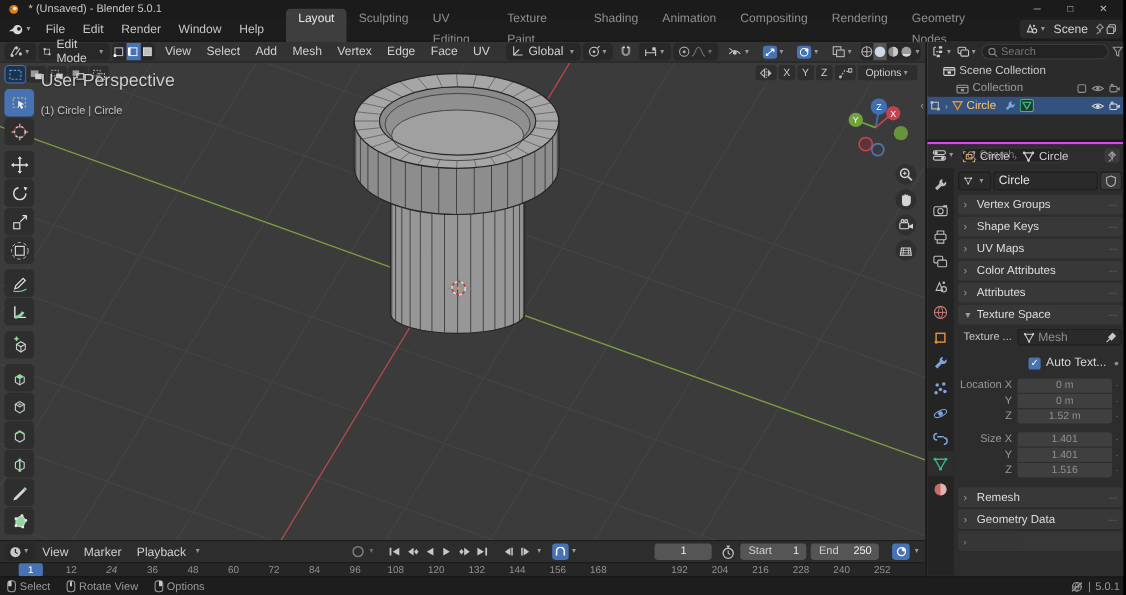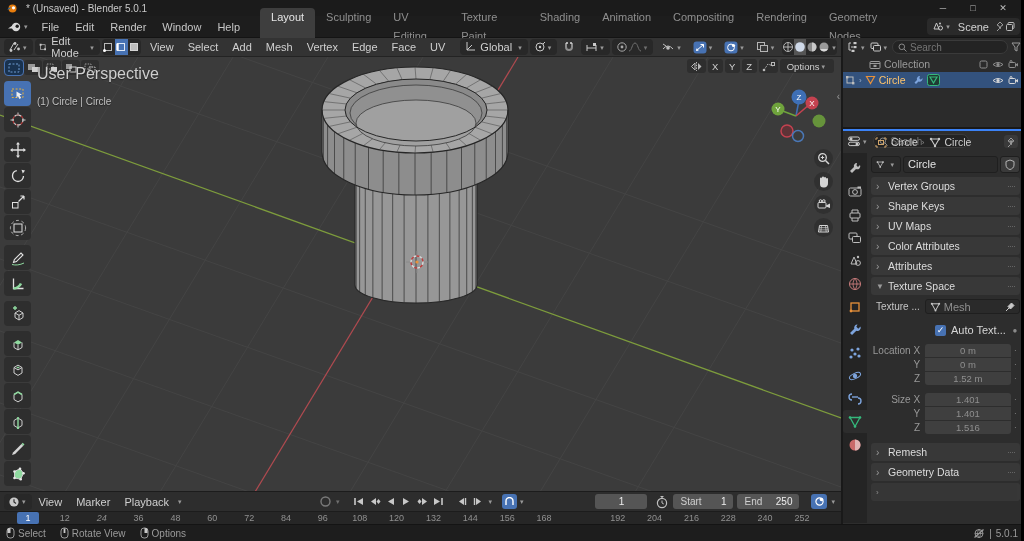--- a/index.html
+++ b/index.html
@@ -49,21 +49,21 @@
 #collapse-arrow{position:absolute;right:1px;top:34px;color:#9a9a9a;font-size:10px}
 
 #timeline-header{position:absolute;left:0;top:491px;width:841px;height:20px;background:#2d2d2d;border-top:1px solid #1c1c1c;display:flex;align-items:center;padding:0 4px}
 #playback-group{display:flex;align-items:center;gap:1px}
 .pbtn{width:15px;height:15px;display:flex;align-items:center;justify-content:center}
 .tl-field{background:#555;border-radius:3px;height:15px;display:flex;align-items:center;justify-content:center;color:#eee;font-size:10px}
 #ruler{position:absolute;left:0;top:511px;width:841px;height:13px;background:#262626;border-top:1px solid #1c1c1c}
 .tick{position:absolute;top:1px;font-size:9px;color:#909090;transform:translateX(-50%)}
 #frame-badge{position:absolute;top:0px;width:22px;height:12px;background:#4772b3;border-radius:2px;color:#fff;font-size:9px;display:flex;align-items:center;justify-content:center;transform:translateX(-50%)}
 
-#right-col{position:absolute;left:841px;top:38px;width:183px;height:486px;background:#3b82f6;border-left:2px solid #191919}
+#right-col{position:absolute;left:841px;top:38px;width:183px;height:486px;background:#d946ef;border-left:2px solid #191919}
 #outliner{position:absolute;left:0;top:0;width:181px;height:91px;background:#2b2b2b;border-bottom:2px solid #191919}
 .ol-header{display:flex;align-items:center;height:18px;padding:1px 3px;gap:3px}
 .searchfield{display:flex;align-items:center;background:#232323;border:1px solid #3a3a3a;border-radius:8px;height:14px;padding:0 5px;gap:3px;flex:1}
 .searchfield input{background:transparent;border:0;outline:0;color:#bbb;font-size:10px;width:60px;font-family:inherit}
 .searchfield input::placeholder{color:#757575}
 .ol-row{display:flex;align-items:center;height:16px;font-size:10.5px;color:#c9c9c9;padding:0 2px;gap:3px}
 .ol-row.sel{background:#33527d}
 .ol-right{margin-left:auto;display:flex;gap:4px;align-items:center;padding-right:3px}
 #properties{position:absolute;left:0;top:93px;width:181px;height:393px;background:#2d2d2d}
 #prop-tabs{position:absolute;left:0;top:22px;width:24px;height:370px;background:#242424;display:flex;flex-direction:column;align-items:center;padding-top:4px}
@@ -787,20 +787,28 @@
           <svg width="9" height="9" viewBox="0 0 9 9">
               <circle cx="3.8" cy="3.8" r="2.8" fill="none" stroke="#8a8a8a"></circle>
               <path d="M6 6 L8.5 8.5" stroke="#8a8a8a"></path>
             </svg>
           <input type="text" placeholder="Search" style="">
         </div>
         <svg width="10" height="10" viewBox="0 0 10 10">
             <path d="M1 1h8L6 5v4L4 8V5z" fill="none" stroke="#9a9a9a"></path>
           </svg>
       </div>
+      <div class="ol-row" style="padding-left:14px">
+        <svg width="12" height="11" viewBox="0 0 12 11">
+            <rect x="1" y="2.5" width="10" height="7" rx="1" fill="none" stroke="#d5d5d5"></rect>
+            <path d="M1 4.5h10" stroke="#d5d5d5"></path>
+            <rect x="4.5" y="5.8" width="3" height="2.2" fill="#d5d5d5"></rect>
+          </svg>
+        <span>Scene Collection</span>
+      </div>
       <div class="ol-row" style="padding-left:26px;color:#9a9a9a">
         <svg width="12" height="11" viewBox="0 0 12 11">
             <rect x="1" y="2.5" width="10" height="7" rx="1" fill="none" stroke="#9a9a9a"></rect>
             <path d="M1 4.5h10" stroke="#9a9a9a"></path>
             <rect x="4.5" y="5.8" width="3" height="2.2" fill="#9a9a9a"></rect>
           </svg>
         <span>Collection</span>
         <div class="ol-right">
           <svg width="9" height="9" viewBox="0 0 9 9">
               <rect x="1" y="1" width="7" height="7" rx="1.5" fill="none" stroke="#8f8f8f"></rect>

